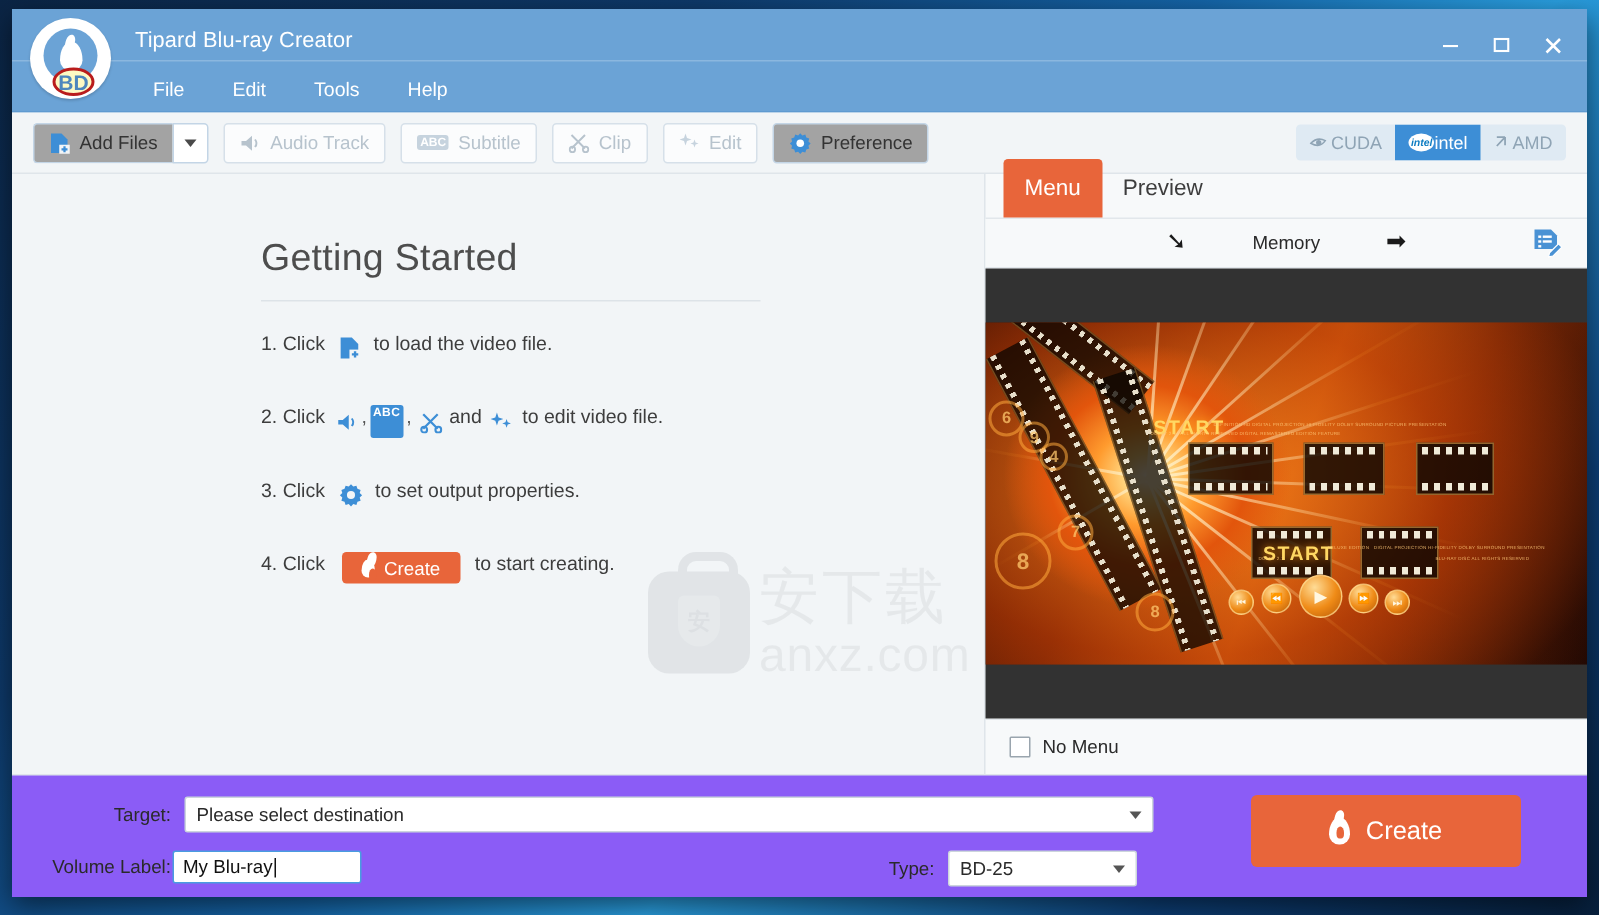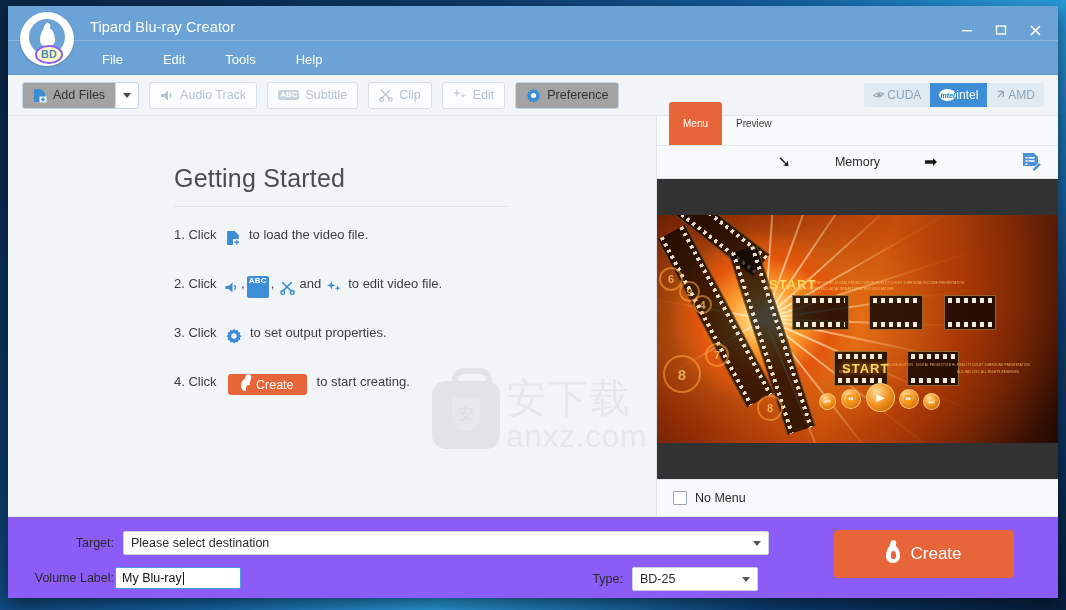--- a/index.html
+++ b/index.html
@@ -56,33 +56,33 @@
   .app-logo .flame:after {
     content: ""; position: absolute; left: 4px; top: -5px;
     width: 6px; height: 9px; background: #ffffff;
     border-radius: 60% 60% 40% 40%;
     transform: rotate(18deg);
   }
   .app-logo .bd-badge {
     position: absolute; left: 15px; bottom: 2px;
     width: 24px; height: 15px; border-radius: 50%;
     background: #fef9c3;
-    border: 2px solid #8b5cf6;
+    border: 2px solid #b91c1c;
     display: flex; align-items: center; justify-content: center;
-    font-size: 11px; color: #4e86bd; font-weight: bold;
+    font-size: 14px; color: #4e86bd; font-weight: bold;
     line-height: 1;
   }
   .app-title {
     position: absolute; left: 82px; top: 13px;
     color: #ffffff; font-size: 14.5px;
     letter-spacing: 0.1px;
   }
   .menubar {
     position: absolute; left: 78px; top: 43px;
-    display: flex; gap: 8px;
+    display: flex; gap: 0;
   }
   .menubar .menu-item {
     color: #ffffff; font-size: 13px;
     padding: 3px 16px;
     cursor: default;
   }
   .wincontrols {
     position: absolute; right: 6px; top: 12px;
     display: flex; align-items: center; gap: 0;
   }
@@ -151,21 +151,21 @@
     position: relative;
     height: 400px;
     display: flex;
   }
   .left-pane {
     width: 648px;
     background: #f2f5f7;
     border-right: 1px solid #dfe5ea;
     position: relative;
   }
-  .gs-wrap { position: absolute; left: 166px; top: 48px; width: 420px; }
+  .gs-wrap { position: absolute; left: 166px; top: 42px; width: 420px; }
   .gs-title {
     font-size: 25px; color: #4d4d4d; font-weight: normal;
     letter-spacing: 0.2px;
   }
   .gs-rule { height: 1px; background: #dde3e8; margin-top: 13px; width: 333px; }
   .gs-steps { margin-top: 20px; }
   .gs-step {
     display: flex; 
     font-size: 13px; color: #3d3d3d;
     height: 22px; margin-bottom: 27px;
@@ -216,21 +216,21 @@
     width: 401px;
     background: #f7f9fa;
     display: flex; flex-direction: column;
   }
   .tabs {
     height: 29px; display: flex; align-items: flex-end;
     padding-left: 12px; border-bottom: 1px solid #e2e7eb;
     background: #f7f9fa;
   }
   .tab {
-    font-size: 10px; padding: 16px 14px;
+    font-size: 15px; padding: 11px 14px;
     color: #3d3d3d;
   }
   .tab.active {
     background: #e8653a; color: #ffffff;
     border-radius: 3px 3px 0 0;
   }
   .nav-row {
     height: 32px; display: flex; align-items: center;
     justify-content: center; position: relative;
     border-bottom: 1px solid #e2e7eb;

